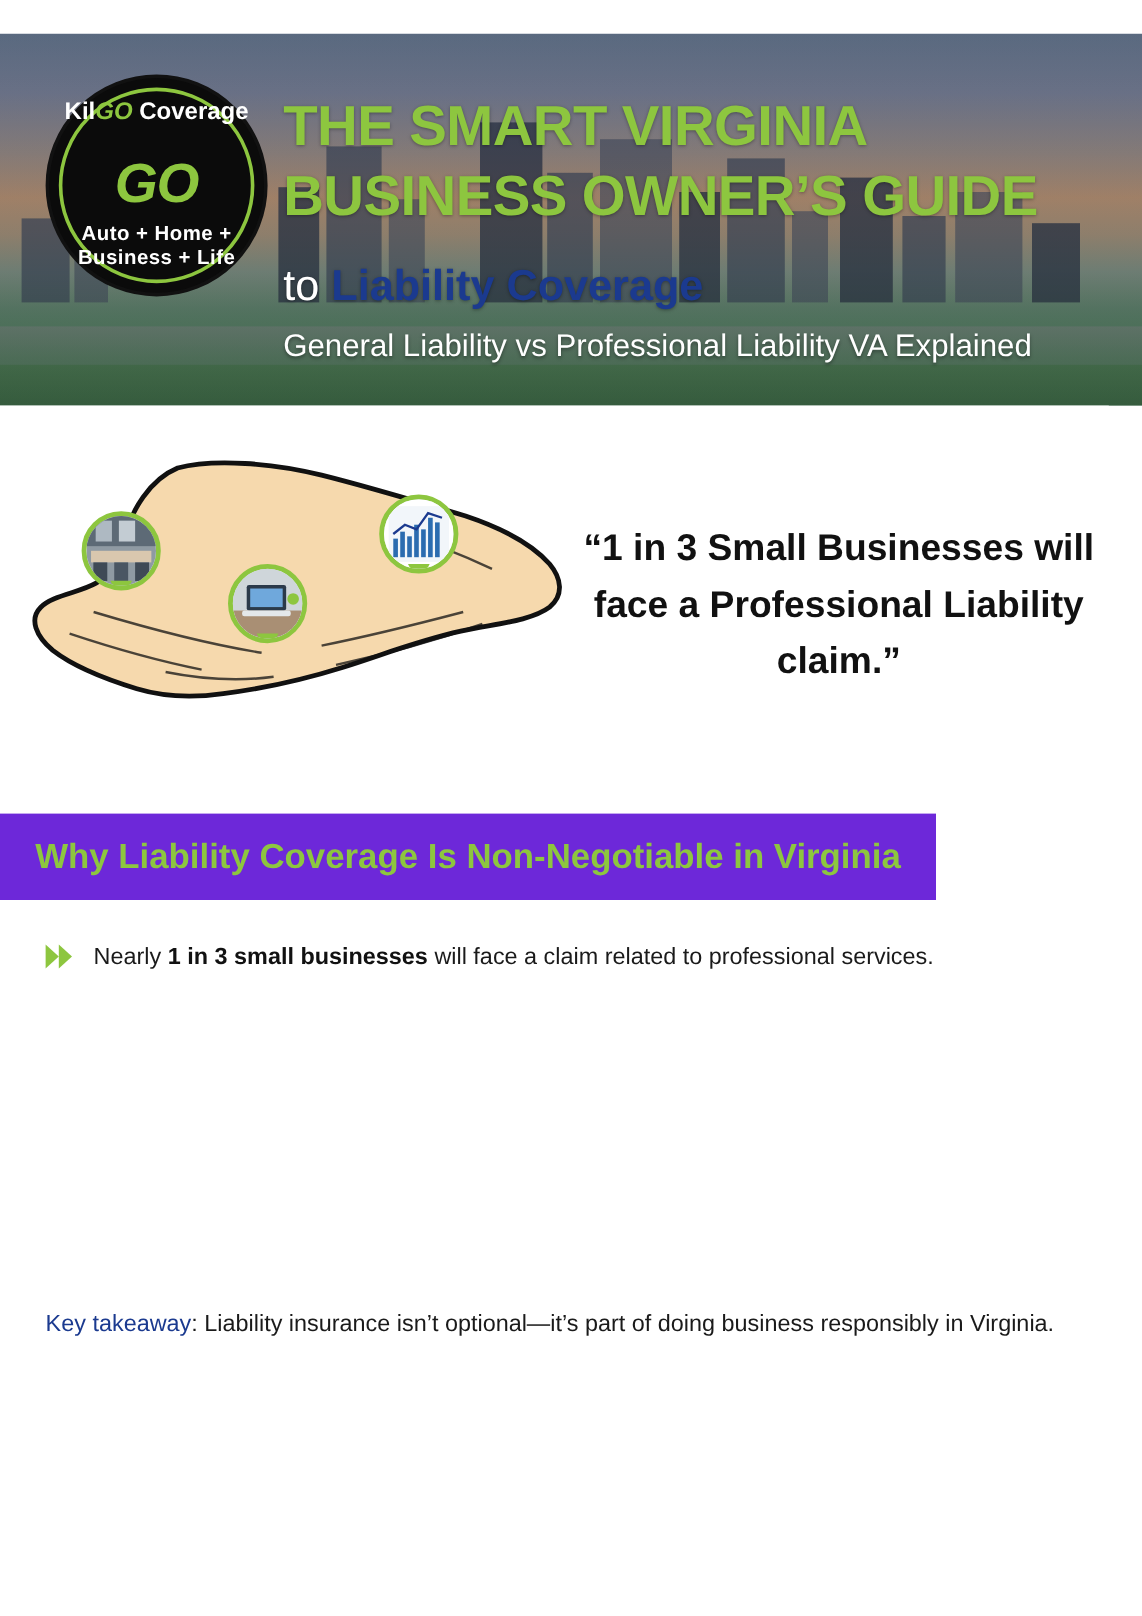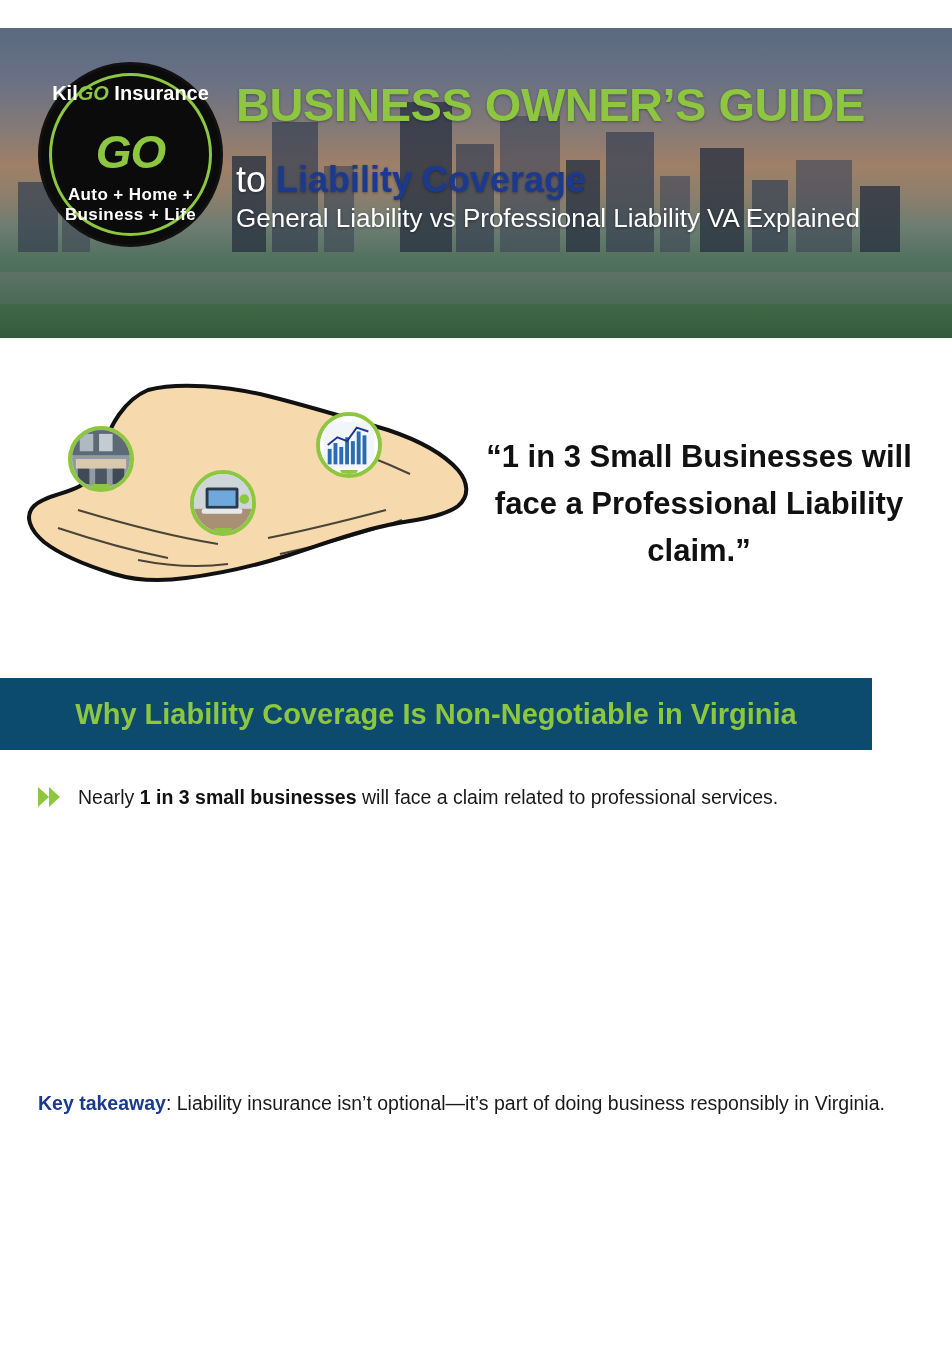--- a/index.html
+++ b/index.html
@@ -80,20 +80,21 @@
     line-height: 44px;
     color: #ffffff;
     font-weight: 400;
     text-shadow: 0 1px 3px rgba(0,0,0,.35);
   }
   .subtitle-line .strong {
     color: #1b3a8f;
     font-weight: 700;
   }
   .tagline {
+    margin-top: 12px;
     font-size: 26px;
     line-height: 32px;
     color: #ffffff;
     font-weight: 400;
     text-shadow: 0 1px 3px rgba(0,0,0,.40);
   }
 
   
   .logo {
     position: absolute;
@@ -177,22 +178,22 @@
     font-size: 31px;
     line-height: 47px;
     font-weight: 700;
     color: #111111;
   }
 
   
   .section-bar {
     position: absolute;
     left: 0; top: 678px;
-    width: 872px; height: 72px;
-    background: #0c4a6e;
+    width: 780px; height: 72px;
+    background: #6d28d9;
   }
   .section-bar-title {
     position: absolute;
     left: 0; right: 0; top: 20px;
     text-align: center;
     font-size: 29px;
     font-weight: 700;
     color: #8dc63f;
   }
 
@@ -222,21 +223,21 @@
   .bullet-text b { font-weight: 700; color: #111; }
 
   .takeaway {
     position: absolute;
     left: 38px; top: 1088px;
     width: 860px;
     font-size: 19.5px;
     line-height: 31px;
     color: #1a1a1a;
   }
-  .takeaway .kt { color: #1b3a8f; font-weight: 700; text-align: center; }
+  .takeaway .kt { color: #1b3a8f; font-weight: 400; text-align: center; }
 
   .edge-top, .edge-bottom {
     position: absolute; left: 0; width: 952px; background: #ffffff;
   }
   .edge-top { top: 0; height: 28px; }
 </style>
 </head>
 <body>
 
 <div class="edge-top"></div>
@@ -259,30 +260,31 @@
   <div class="bldg" style="left:752px; width:36px;  height:72px;"></div>
   <div class="bldg l" style="left:796px; width:56px;  height:92px;"></div>
   <div class="bldg d" style="left:860px; width:40px;  height:66px;"></div>
 
   <div class="hero-bridge"></div>
   <div class="hero-water"></div>
   <div class="hero-bank"></div>
   <div class="hero-overlay"></div>
 
   <div class="hero-text">
+    <div class="title-line">THE SMART VIRGINIA</div>
     <div class="title-line">BUSINESS OWNER’S GUIDE</div>
     <div class="subtitle-line"><span>to </span><span class="strong">Liability Coverage</span></div>
     <div class="tagline">General Liability vs Professional Liability VA Explained</div>
   </div>
 </div>
 
 <div class="logo">
   <div class="logo-disc"></div>
   <div class="logo-ring"></div>
-  <div class="logo-top"><span>Kil</span><span class="lgreen">GO</span><span> Insurance</span></div>
+  <div class="logo-top"><span>Kil</span><span class="lgreen">GO</span><span> Coverage</span></div>
   <div class="logo-go">GO</div>
   <div class="logo-bottom">Auto + Home + Business + Life</div>
 </div>
 
 <div class="midsection">
 
   <div class="map-wrap">
     <svg class="va-map" width="460" height="240" viewBox="0 0 460 240">
       <path d="M130 12 C160 4, 210 8, 250 18 C290 28, 330 40, 370 52 C400 62, 424 74, 440 92
                C450 104, 452 118, 440 128 C424 140, 392 142, 366 148 C330 156, 300 168, 268 178

